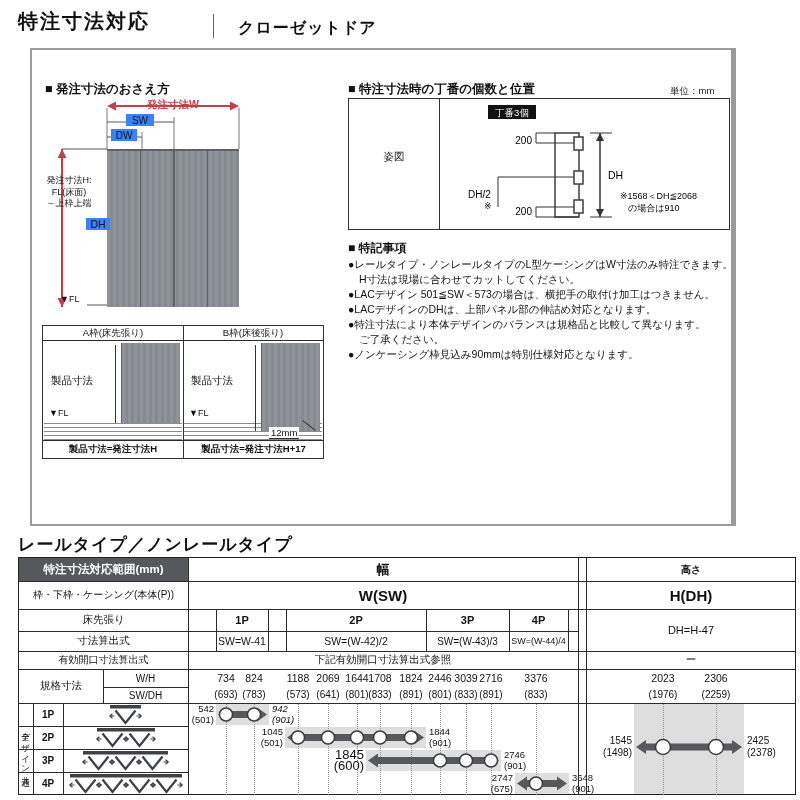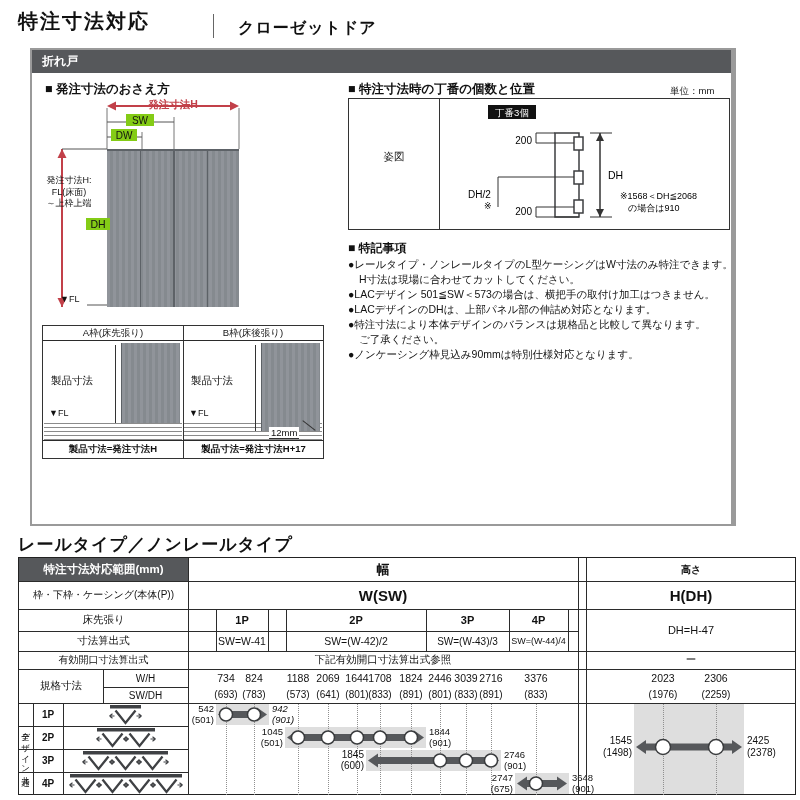--- a/index.html
+++ b/index.html
@@ -1,36 +1,35 @@
 <!DOCTYPE html>
 <html><head>
 <meta charset="utf-8">
 <style>
   html,body{margin:0;padding:0;background:#fff;}
   body{width:800px;height:800px;position:relative;overflow:hidden;
        font-family:"Liberation Sans","DejaVu Sans",sans-serif;color:#111;}
   .abs{position:absolute;}
   .c{display:flex;align-items:center;justify-content:center;text-align:center;}
   .hline{background:#2b2b2b;height:1px;}
-  .whitebg{background:#84cc16;}
+  .whitebg{background:#3b82f6;}
   svg text{font-family:"Liberation Sans","DejaVu Sans",sans-serif;}
   .panelgray{background:repeating-linear-gradient(90deg,#90949a 0 3px,#858a8f 3px 6px);}
   .hatch{background:repeating-linear-gradient(180deg,#8b8b8b 0 1px,#fff 1px 4px);}
   .note-line{font-size:10.5px;line-height:15px;color:#111;}
 </style>
 </head>
 <body>
 
 <div class="abs" style="left:18px;top:8px;font-size:20px;font-weight:bold;letter-spacing:2px;">特注寸法対応</div>
 <div class="abs" style="left:213px;top:14px;width:1px;height:24px;background:#666;"></div>
 <div class="abs" style="left:238px;top:18px;font-size:16px;font-weight:bold;letter-spacing:1px;">クローゼットドア</div>
 
 <div class="abs" style="left:30px;top:48px;width:706px;height:478px;border:2px solid #9a9a9a;border-right-width:5px;box-sizing:border-box;">
 
-  <div class="abs" style="left:0;top:0;right:0;height:23px;background:#56585b;color:#fff;font-size:12px;font-weight:bold;line-height:23px;padding-left:10px;">折れ戸</div>
 
   <div class="abs" style="left:13px;top:31px;font-size:12.5px;font-weight:bold;">■ 発注寸法のおさえ方</div>
 
   <svg class="abs" style="left:0;top:42px;" width="310" height="230">
     <line x1="84" y1="14" x2="198" y2="14" stroke="#c24049" stroke-width="2"></line>
     <polygon points="75,14 84,9.5 84,18.5" fill="#c24049"></polygon>
     <polygon points="207,14 198,9.5 198,18.5" fill="#c24049"></polygon>
     <line x1="75" y1="16" x2="75" y2="57" stroke="#777" stroke-width="1"></line>
     <line x1="207" y1="16" x2="207" y2="57" stroke="#777" stroke-width="1"></line>
     <line x1="142" y1="25" x2="142" y2="57" stroke="#777" stroke-width="1"></line>
@@ -44,21 +43,21 @@
     <line x1="77" y1="57" x2="77" y2="213" stroke="#555" stroke-width="1"></line>
     <line x1="55" y1="213" x2="80" y2="213" stroke="#555" stroke-width="1"></line>
   </svg>
 
   <div class="abs panelgray" style="left:75px;top:99px;width:132px;height:156px;border-top:2px solid #5d6267;">
     <div class="abs" style="left:33px;top:0;width:1px;height:156px;background:#5d6267;"></div>
     <div class="abs" style="left:66px;top:0;width:2px;height:156px;background:#5d6267;"></div>
     <div class="abs" style="left:100px;top:0;width:1px;height:156px;background:#5d6267;"></div>
   </div>
 
-  <div class="abs c" style="left:101px;top:49px;width:80px;height:12px;color:#c24049;font-weight:bold;font-size:10.5px;">発注寸法H</div>
+  <div class="abs c" style="left:101px;top:49px;width:80px;height:12px;color:#c24049;font-weight:bold;font-size:10.5px;">発注寸法W</div>
   <div class="abs c whitebg" style="left:94px;top:64px;width:28px;height:12px;font-size:10px;">SW</div>
   <div class="abs c whitebg" style="left:79px;top:79px;width:26px;height:12px;font-size:10px;">DW</div>
   <div class="abs" style="left:6px;top:125px;width:62px;font-size:9px;line-height:11.5px;text-align:center;">
     <div>発注寸法H:</div>
     <div>FL(床面)</div>
     <div>～上枠上端</div>
   </div>
   <div class="abs c whitebg" style="left:54px;top:168px;width:24px;height:12px;font-size:10.5px;">DH</div>
   <div class="abs" style="left:28px;top:244px;font-size:9px;">▼FL</div>
 
@@ -247,21 +246,21 @@
     <div style="position:absolute;left:169px;top:191px;width:390px;height:23px;">
       <svg width="390" height="23" style="position:absolute;left:0;top:0;">
         <line x1="189" y1="11.5" x2="302" y2="11.5" stroke="#56585b" stroke-width="7"></line>
         <polygon points="180,11.5 190,4.5 190,18.5" fill="#56585b"></polygon>
         <polygon points="311,11.5 301,4.5 301,18.5" fill="#56585b"></polygon>
         <circle cx="252" cy="11.5" r="6.5" fill="#fff" stroke="#3a3c3e" stroke-width="1.5"></circle>
         <circle cx="278" cy="11.5" r="6.5" fill="#fff" stroke="#3a3c3e" stroke-width="1.5"></circle>
         <circle cx="303" cy="11.5" r="6.5" fill="#fff" stroke="#3a3c3e" stroke-width="1.5"></circle>
       </svg>
     </div>
-    <div style="position:absolute;left:305px;top:192px;width:40px;height:21px;text-align:right;font-size:10px;line-height:10.5px;">
+    <div style="position:absolute;left:305px;top:192px;width:40px;height:21px;text-align:right;font-size:13px;line-height:10.5px;">
       <div>1845</div>
       <div>(600)</div>
     </div>
     <div style="position:absolute;left:485px;top:192px;width:44px;height:21px;text-align:left;font-size:9.5px;line-height:10.5px;">
       <div>2746</div>
       <div>(901)</div>
     </div>
     <div style="position:absolute;left:169px;top:214px;width:390px;height:23px;">
       <svg width="390" height="23" style="position:absolute;left:0;top:0;">
         <line x1="338" y1="11.5" x2="370" y2="11.5" stroke="#56585b" stroke-width="7"></line>

